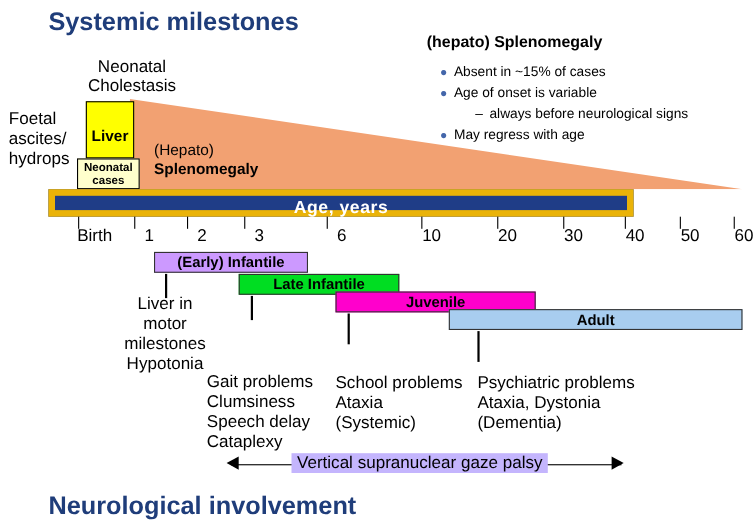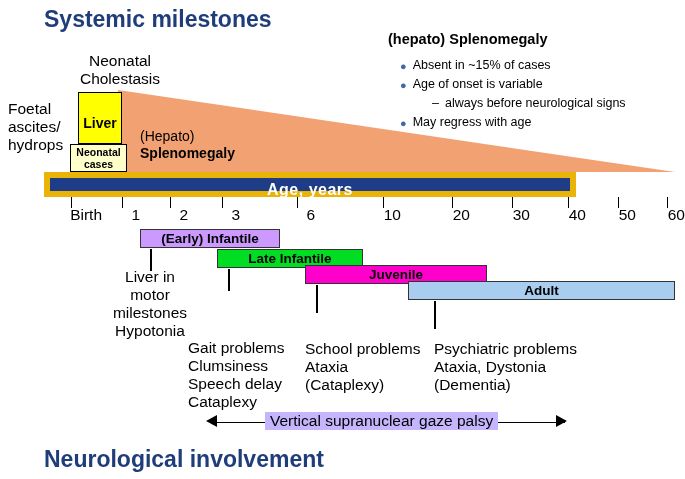--- a/index.html
+++ b/index.html
@@ -310,21 +310,21 @@
   <div class="abs plain" style="left:188px; top:300px;margin-top:39px;">
     <div>Gait problems</div>
     <div>Clumsiness</div>
     <div>Speech delay</div>
     <div>Cataplexy</div>
   </div>
 
   <div class="abs plain" style="left:305px; top:340px;">
     <div>School problems</div>
     <div>Ataxia</div>
-    <div>(Cataplexy)</div>
+    <div>(Systemic)</div>
   </div>
 
   <div class="abs plain" style="left:434px; top:340px;">
     <div>Psychiatric problems</div>
     <div>Ataxia, Dystonia</div>
     <div>(Dementia)</div>
   </div>
 
   <div class="abs" id="gaze-line"></div>
   <div class="arrow-l"></div>

